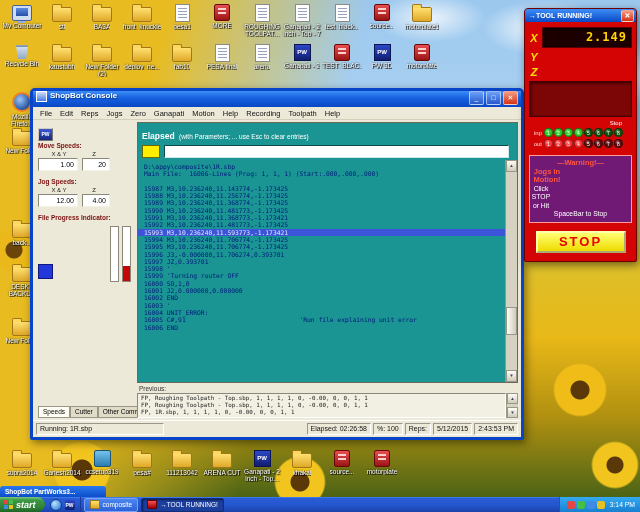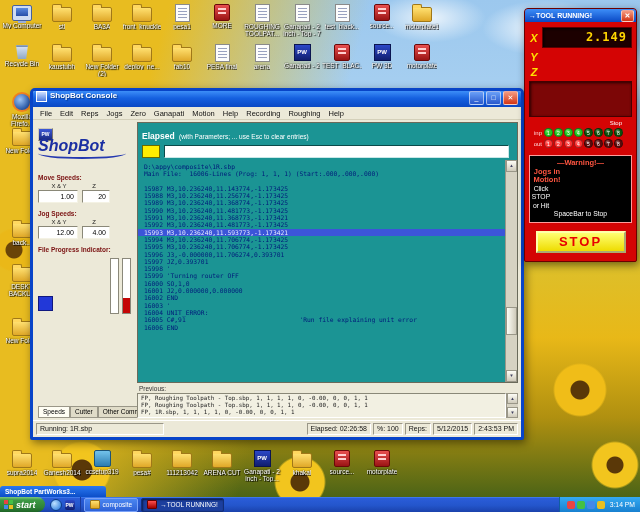--- a/index.html
+++ b/index.html
@@ -116,21 +116,21 @@
   .pp-close{margin-left:auto;width:11px;height:10px;background:linear-gradient(#f49a80,#d23414);border:1px solid rgba(255,255,255,.55);border-radius:2px;font-size:7px;line-height:9px;text-align:center}
   .pp-body{padding:5px 4px 6px}
   .axis-row{display:flex;align-items:center;gap:3px;margin-bottom:3px}
   .axis-label{width:10px;color:#ffe000;font-weight:bold;font-style:italic;font-size:11px;text-align:center}
   .axis-val{flex:1;height:19px;background:#1c0000;border:1px solid #5a0000;box-shadow:inset 1px 1px 3px #000;color:#ffd400;font-family:"DejaVu Sans Mono",monospace;font-weight:bold;font-size:12px;line-height:19px;text-align:right;padding-right:4px;letter-spacing:1px}
   .pp-display{height:34px;background:#7c0606;border:1px solid #460000;box-shadow:inset 1px 1px 3px #2a0000;margin:3px 0 3px}
   .pp-stop-small{font-size:6px;color:#ffffff;text-align:right;padding-right:10px}
   .io-row{display:flex;align-items:center;gap:1px;margin-top:2px}
   .io-label{width:13px;font-size:6px;color:#ffd8d8;text-align:right;padding-right:1px}
   .led{width:9px;height:9px;border-radius:50%;font-size:5px;line-height:9px;text-align:center;color:#fff;border:1px solid rgba(0,0,0,.4);box-sizing:border-box}
-  .pp-warn{margin-top:7px;border:1px solid #ff9c9c;background:#000000;text-align:center;padding:3px 1px}
+  .pp-warn{margin-top:7px;border:1px solid #ff9c9c;background:#701a75;text-align:center;padding:3px 1px}
   .warn-line{font-size:6.8px;line-height:8.5px;color:#fff}
   .warn-line.w0,.warn-line.w1{color:#ff5540;font-weight:bold;font-size:7.5px}
   .pp-stop{display:block;margin:8px auto 2px;width:90px;height:22px;background:linear-gradient(#ffff72,#eedc00);border:2px outset #ffffaa;color:#e80000;font-family:"Liberation Sans",sans-serif;font-weight:bold;font-size:13px;letter-spacing:2px;text-align:center;cursor:pointer}
 
   
   .pw-sliver{position:absolute;left:0;top:486px;width:106px;height:11px;background:linear-gradient(#2a78f0,#0c4ec8);border-radius:3px 3px 0 0;color:#fff;font-size:6.5px;font-weight:bold;line-height:11px;padding:0 5px;z-index:40;white-space:nowrap;overflow:hidden;box-sizing:border-box}
 
   
   .taskbar{position:absolute;left:0;bottom:0;width:640px;height:15px;background:linear-gradient(180deg,#4584f4 0%,#2a5cd8 10%,#2456cc 55%,#1a42ac 100%);display:flex;align-items:center;z-index:50}
   .start{height:15px;padding:0 9px 0 4px;background:linear-gradient(180deg,#7cc680 0%,#3c9a44 20%,#2f8236 70%,#1e6426 100%);border-radius:0 8px 8px 0;color:#fff;font-weight:bold;font-style:italic;font-size:9px;display:flex;align-items:center;gap:3px;cursor:pointer}
@@ -324,31 +324,27 @@
     <div class="menubar" id="menubar">
         <span class="mitem">File</span>
         <span class="mitem">Edit</span>
         <span class="mitem">Reps</span>
         <span class="mitem">Jogs</span>
         <span class="mitem">Zero</span>
         <span class="mitem">Ganapati</span>
         <span class="mitem">Motion</span>
         <span class="mitem">Help</span>
         <span class="mitem">Recording</span>
-        <span class="mitem">Roughing</span>
+        <span class="mitem">Toolpath</span>
         <span class="mitem">Help</span>
       </div>
     <div class="con-body">
       <div class="left-panel">
         <div class="mini-toolbar">
           <span class="pw-btn">PW</span>
-        </div>
-        <div class="logo">
-          <span class="logo-text">ShopBot</span>
-          <div class="logo-swoosh"></div>
         </div>
         <div class="grp">
           <div class="grp-label">Move Speeds:</div>
           <div class="spd-head">
             <span>X &amp; Y</span>
             <span>Z</span>
           </div>
           <div class="spd-row">
             <span class="fld w1">1.00</span>
             <span class="fld w2">20</span>

